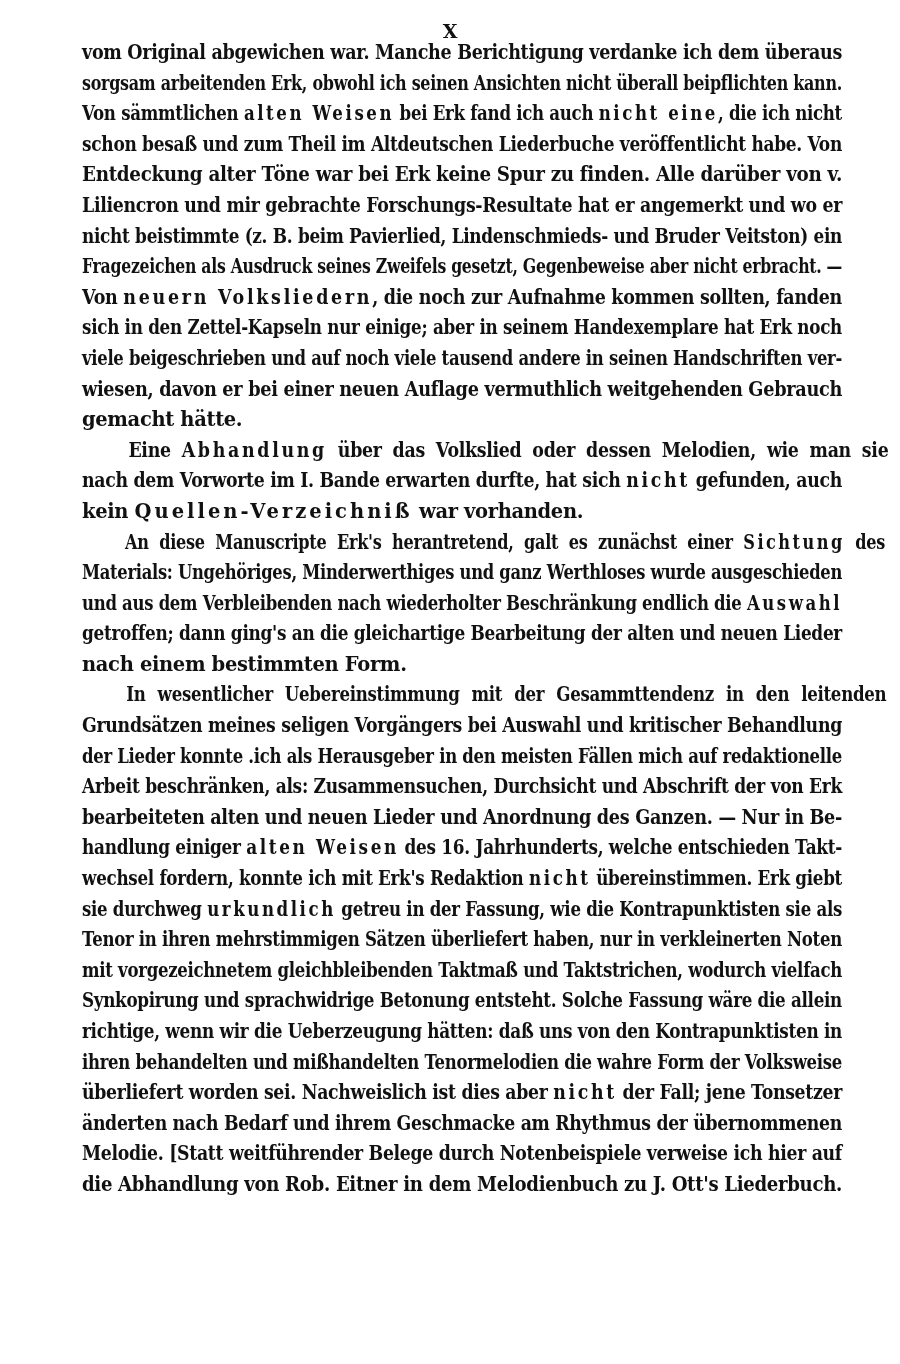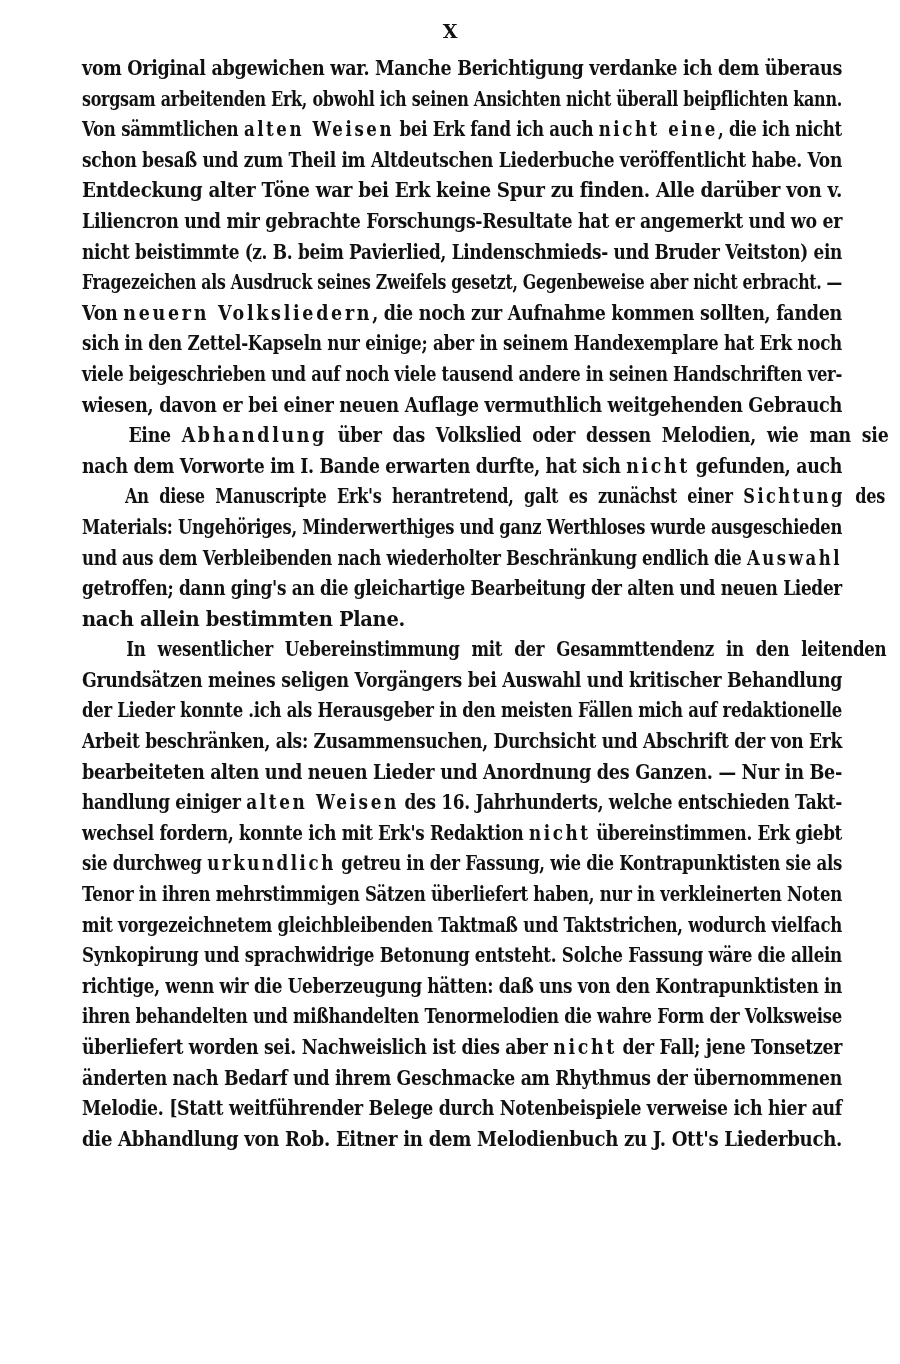--- a/index.html
+++ b/index.html
@@ -1,20 +1,20 @@
 <!DOCTYPE html>
 <html><head>
   <meta charset="utf-8">
   <style>
     html, body { margin: 0; padding: 0; background: #ffffff; }
     body { width: 900px; height: 1364px; overflow: hidden; position: relative;
            font-family: "DejaVu Serif", serif; color: #111111; }
     .page-number { position: absolute; top: 20px; left: 0; width: 900px; text-align: center;
                    font-size: 19px; font-weight: bold; }
-    .text-block { position: absolute; top: 54px; left: 82px; width: 760px; }
+    .text-block { position: absolute; top: 38px; left: 82px; width: 760px; }
     .line { height: 30.6px; line-height: 30.6px; font-size: 19.5px; font-weight: bold;
             white-space: nowrap; text-align: justify; text-align-last: justify;
             letter-spacing: -0.35px; transform-origin: left center; }
     .line.last { text-align-last: left; }
     .line.indent { padding-left: 52px; }
     .spaced { letter-spacing: 3px; }
   </style>
 </head>
 <body>
 
@@ -25,27 +25,29 @@
     <div class="line" style="width: 891.203px; transform: scaleX(0.8528);"><span>Von sämmtlichen </span><span class="spaced">alten Weisen</span><span> bei Erk fand ich auch </span><span class="spaced">nicht eine</span><span>, die ich nicht</span></div>
     <div class="line" style="width: 871.016px; transform: scaleX(0.8725);"><span>schon besaß und zum Theil im Altdeutschen Liederbuche veröffentlicht habe.  Von</span></div>
     <div class="line" style="width: 808px; transform: scaleX(0.9406);"><span>Entdeckung alter Töne war bei Erk keine Spur zu finden.  Alle darüber von v.</span></div>
     <div class="line" style="width: 853.531px; transform: scaleX(0.8904);"><span>Liliencron und mir gebrachte Forschungs-Resultate hat er angemerkt und wo er</span></div>
     <div class="line" style="width: 877.469px; transform: scaleX(0.8661);"><span>nicht beistimmte (z. B. beim Pavierlied, Lindenschmieds- und Bruder Veitston) ein</span></div>
     <div class="line" style="width: 943.688px; transform: scaleX(0.8054);"><span>Fragezeichen als Ausdruck seines Zweifels gesetzt, Gegenbeweise aber nicht erbracht. —</span></div>
     <div class="line" style="width: 846.422px; transform: scaleX(0.8979);"><span>Von </span><span class="spaced">neuern Volksliedern</span><span>, die noch zur Aufnahme kommen sollten, fanden</span></div>
     <div class="line" style="width: 882.281px; transform: scaleX(0.8614);"><span>sich in den Zettel-Kapseln nur einige; aber in seinem Handexemplare hat Erk noch</span></div>
     <div class="line" style="width: 900.156px; transform: scaleX(0.8443);"><span>viele beigeschrieben und auf noch viele tausend andere in seinen Handschriften ver-</span></div>
     <div class="line" style="width: 836.203px; transform: scaleX(0.9089);"><span>wiesen, davon er bei einer neuen Auflage vermuthlich weitgehenden Gebrauch</span></div>
+    <div class="line last"><span>gemacht hätte.</span></div>
     <div class="line indent" style="width: 851.947px; transform: scaleX(0.8921);"><span>Eine </span><span class="spaced">Abhandlung</span><span> über das Volkslied oder dessen Melodien, wie man sie</span></div>
     <div class="line" style="width: 854.766px; transform: scaleX(0.8891);"><span>nach dem Vorworte im I. Bande erwarten durfte, hat sich </span><span class="spaced">nicht</span><span> gefunden, auch</span></div>
+    <div class="line last"><span>kein </span><span class="spaced">Quellen-Verzeichniß</span><span> war vorhanden.</span></div>
     <div class="line indent" style="width: 918.635px; transform: scaleX(0.8273);"><span>An diese Manuscripte Erk's herantretend, galt es zunächst einer </span><span class="spaced">Sichtung</span><span> des</span></div>
     <div class="line" style="width: 906.516px; transform: scaleX(0.8384);"><span>Materials: Ungehöriges, Minderwerthiges und ganz Werthloses wurde ausgeschieden</span></div>
     <div class="line" style="width: 898.125px; transform: scaleX(0.8462);"><span>und aus dem Verbleibenden nach wiederholter Beschränkung endlich die </span><span class="spaced">Auswahl</span></div>
     <div class="line" style="width: 875.547px; transform: scaleX(0.868);"><span>getroffen; dann ging's an die gleichartige Bearbeitung der alten und neuen Lieder</span></div>
-    <div class="line last"><span>nach allein bestimmten Plane.</span></div>
+    <div class="line last"><span>nach einem bestimmten Form.</span></div>
     <div class="line indent" style="width: 891.095px; transform: scaleX(0.8529);"><span>In wesentlicher Uebereinstimmung mit der Gesammttendenz in den leitenden</span></div>
     <div class="line" style="width: 855.016px; transform: scaleX(0.8889);"><span>Grundsätzen meines seligen Vorgängers bei Auswahl und kritischer Behandlung</span></div>
     <div class="line" style="width: 898px; transform: scaleX(0.8463);"><span>der Lieder konnte .ich als Herausgeber in den meisten Fällen mich auf redaktionelle</span></div>
     <div class="line" style="width: 868.922px; transform: scaleX(0.8746);"><span>Arbeit beschränken, als: Zusammensuchen, Durchsicht und Abschrift der von Erk</span></div>
     <div class="line" style="width: 839.438px; transform: scaleX(0.9054);"><span>bearbeiteten alten und neuen Lieder und Anordnung des Ganzen. — Nur in Be-</span></div>
     <div class="line" style="width: 876.25px; transform: scaleX(0.8673);"><span>handlung einiger </span><span class="spaced">alten Weisen</span><span> des 16. Jahrhunderts, welche entschieden Takt-</span></div>
     <div class="line" style="width: 884.281px; transform: scaleX(0.8595);"><span>wechsel fordern, konnte ich mit Erk's Redaktion </span><span class="spaced">nicht</span><span> übereinstimmen.  Erk giebt</span></div>
     <div class="line" style="width: 891.062px; transform: scaleX(0.8529);"><span>sie durchweg </span><span class="spaced">urkundlich</span><span> getreu in der Fassung, wie die Kontrapunktisten sie als</span></div>
     <div class="line" style="width: 894.312px; transform: scaleX(0.8498);"><span>Tenor in ihren mehrstimmigen Sätzen überliefert haben, nur in verkleinerten Noten</span></div>
     <div class="line" style="width: 893.672px; transform: scaleX(0.8504);"><span>mit vorgezeichnetem gleichbleibenden Taktmaß und Taktstrichen, wodurch vielfach</span></div>

